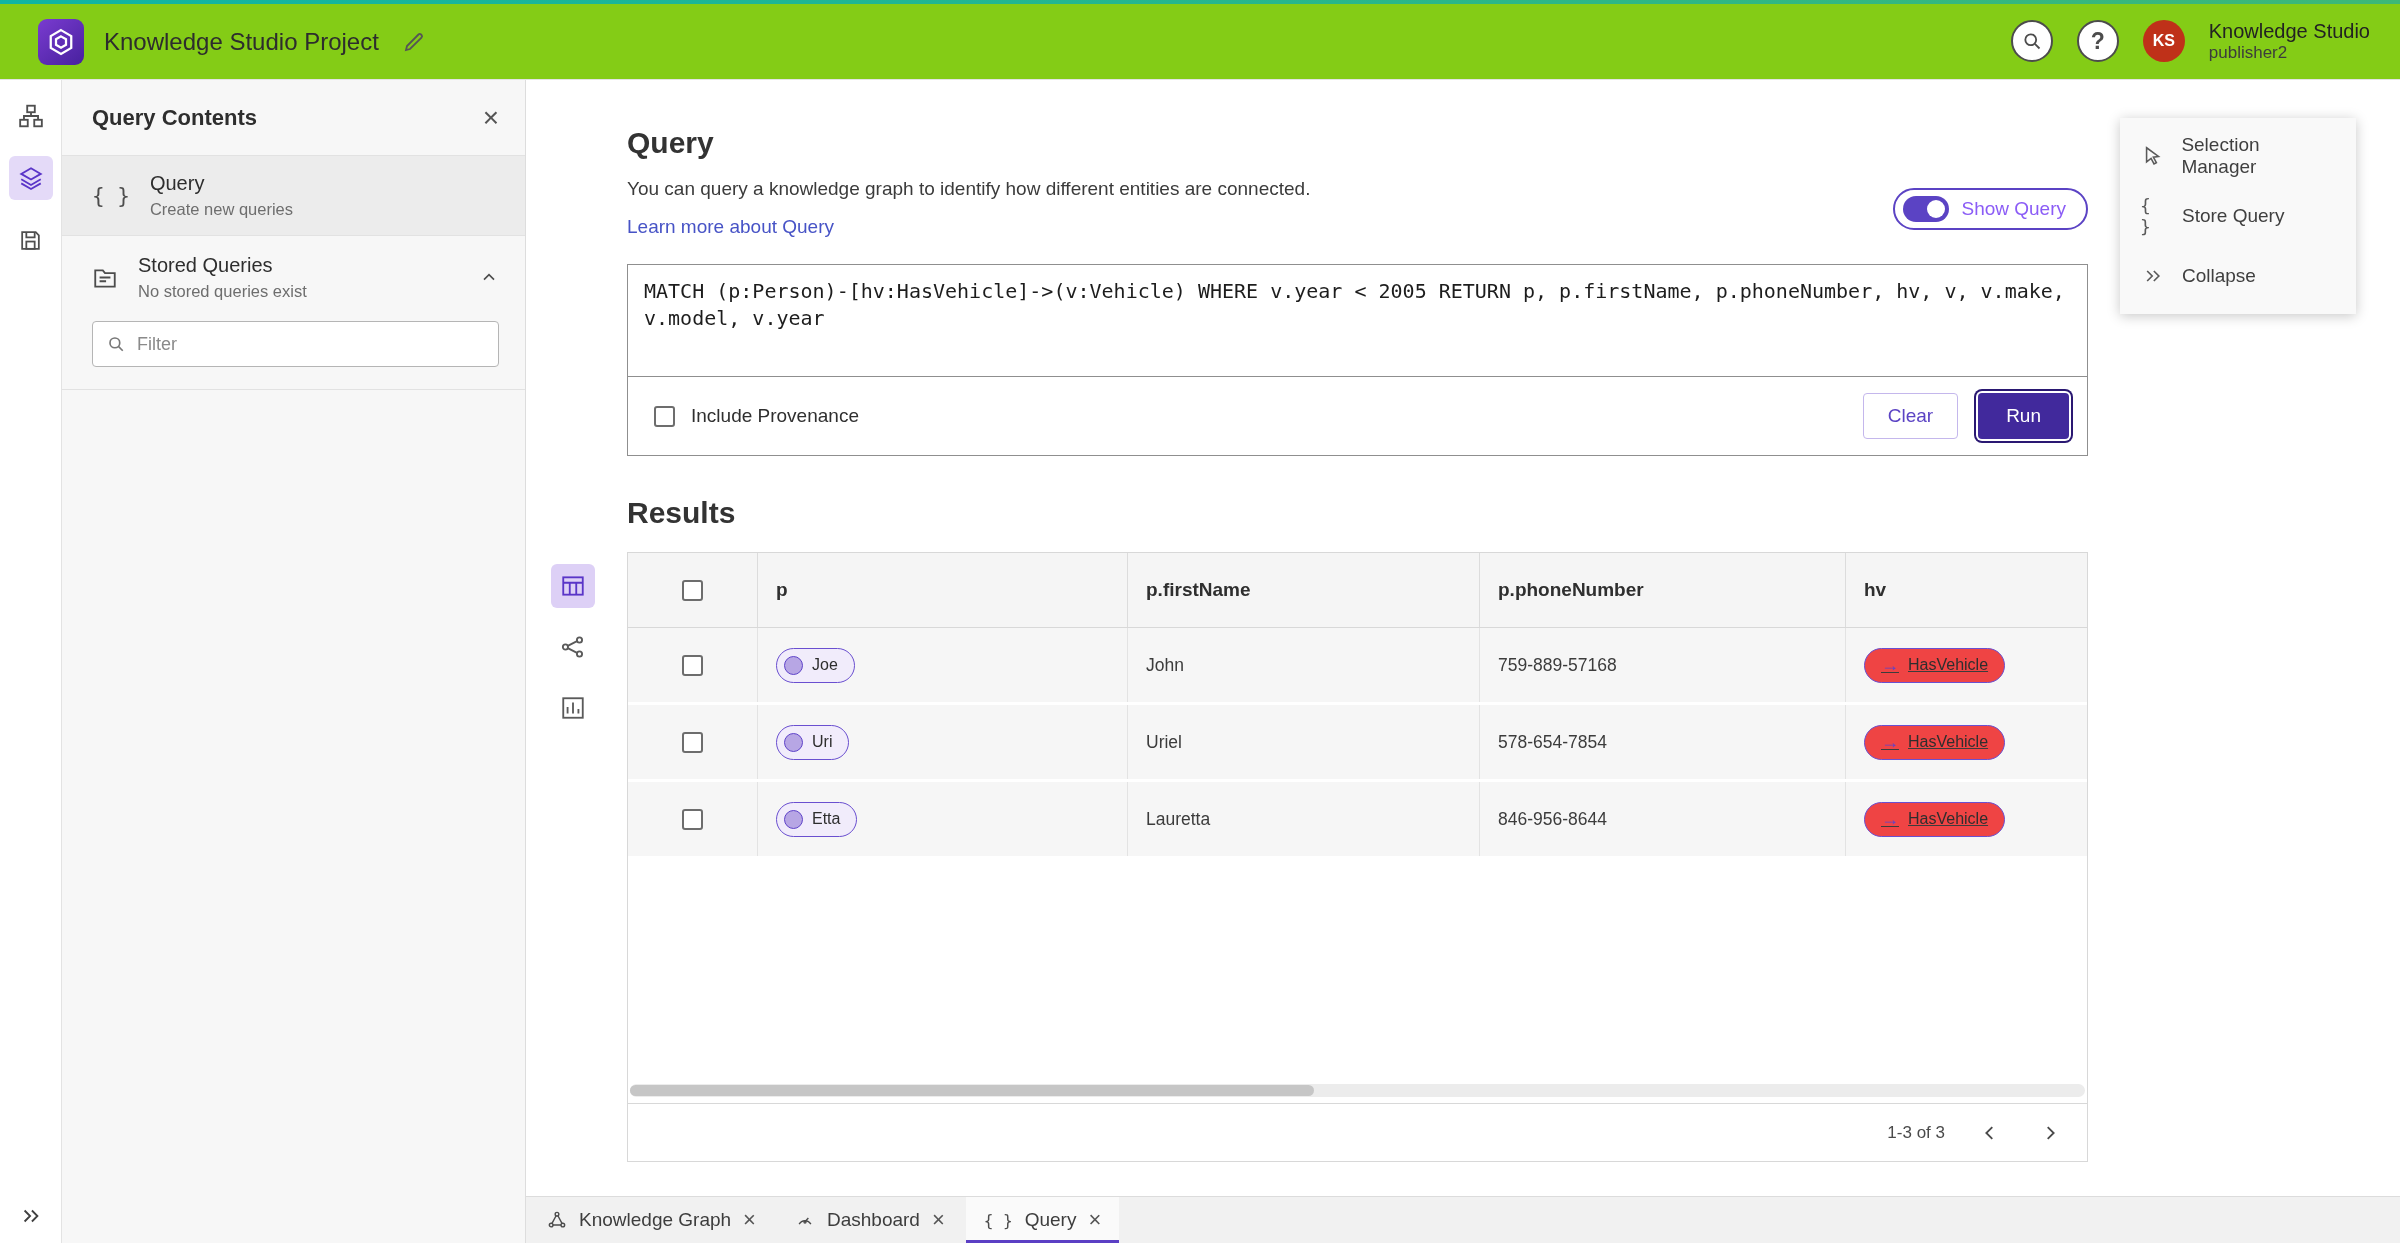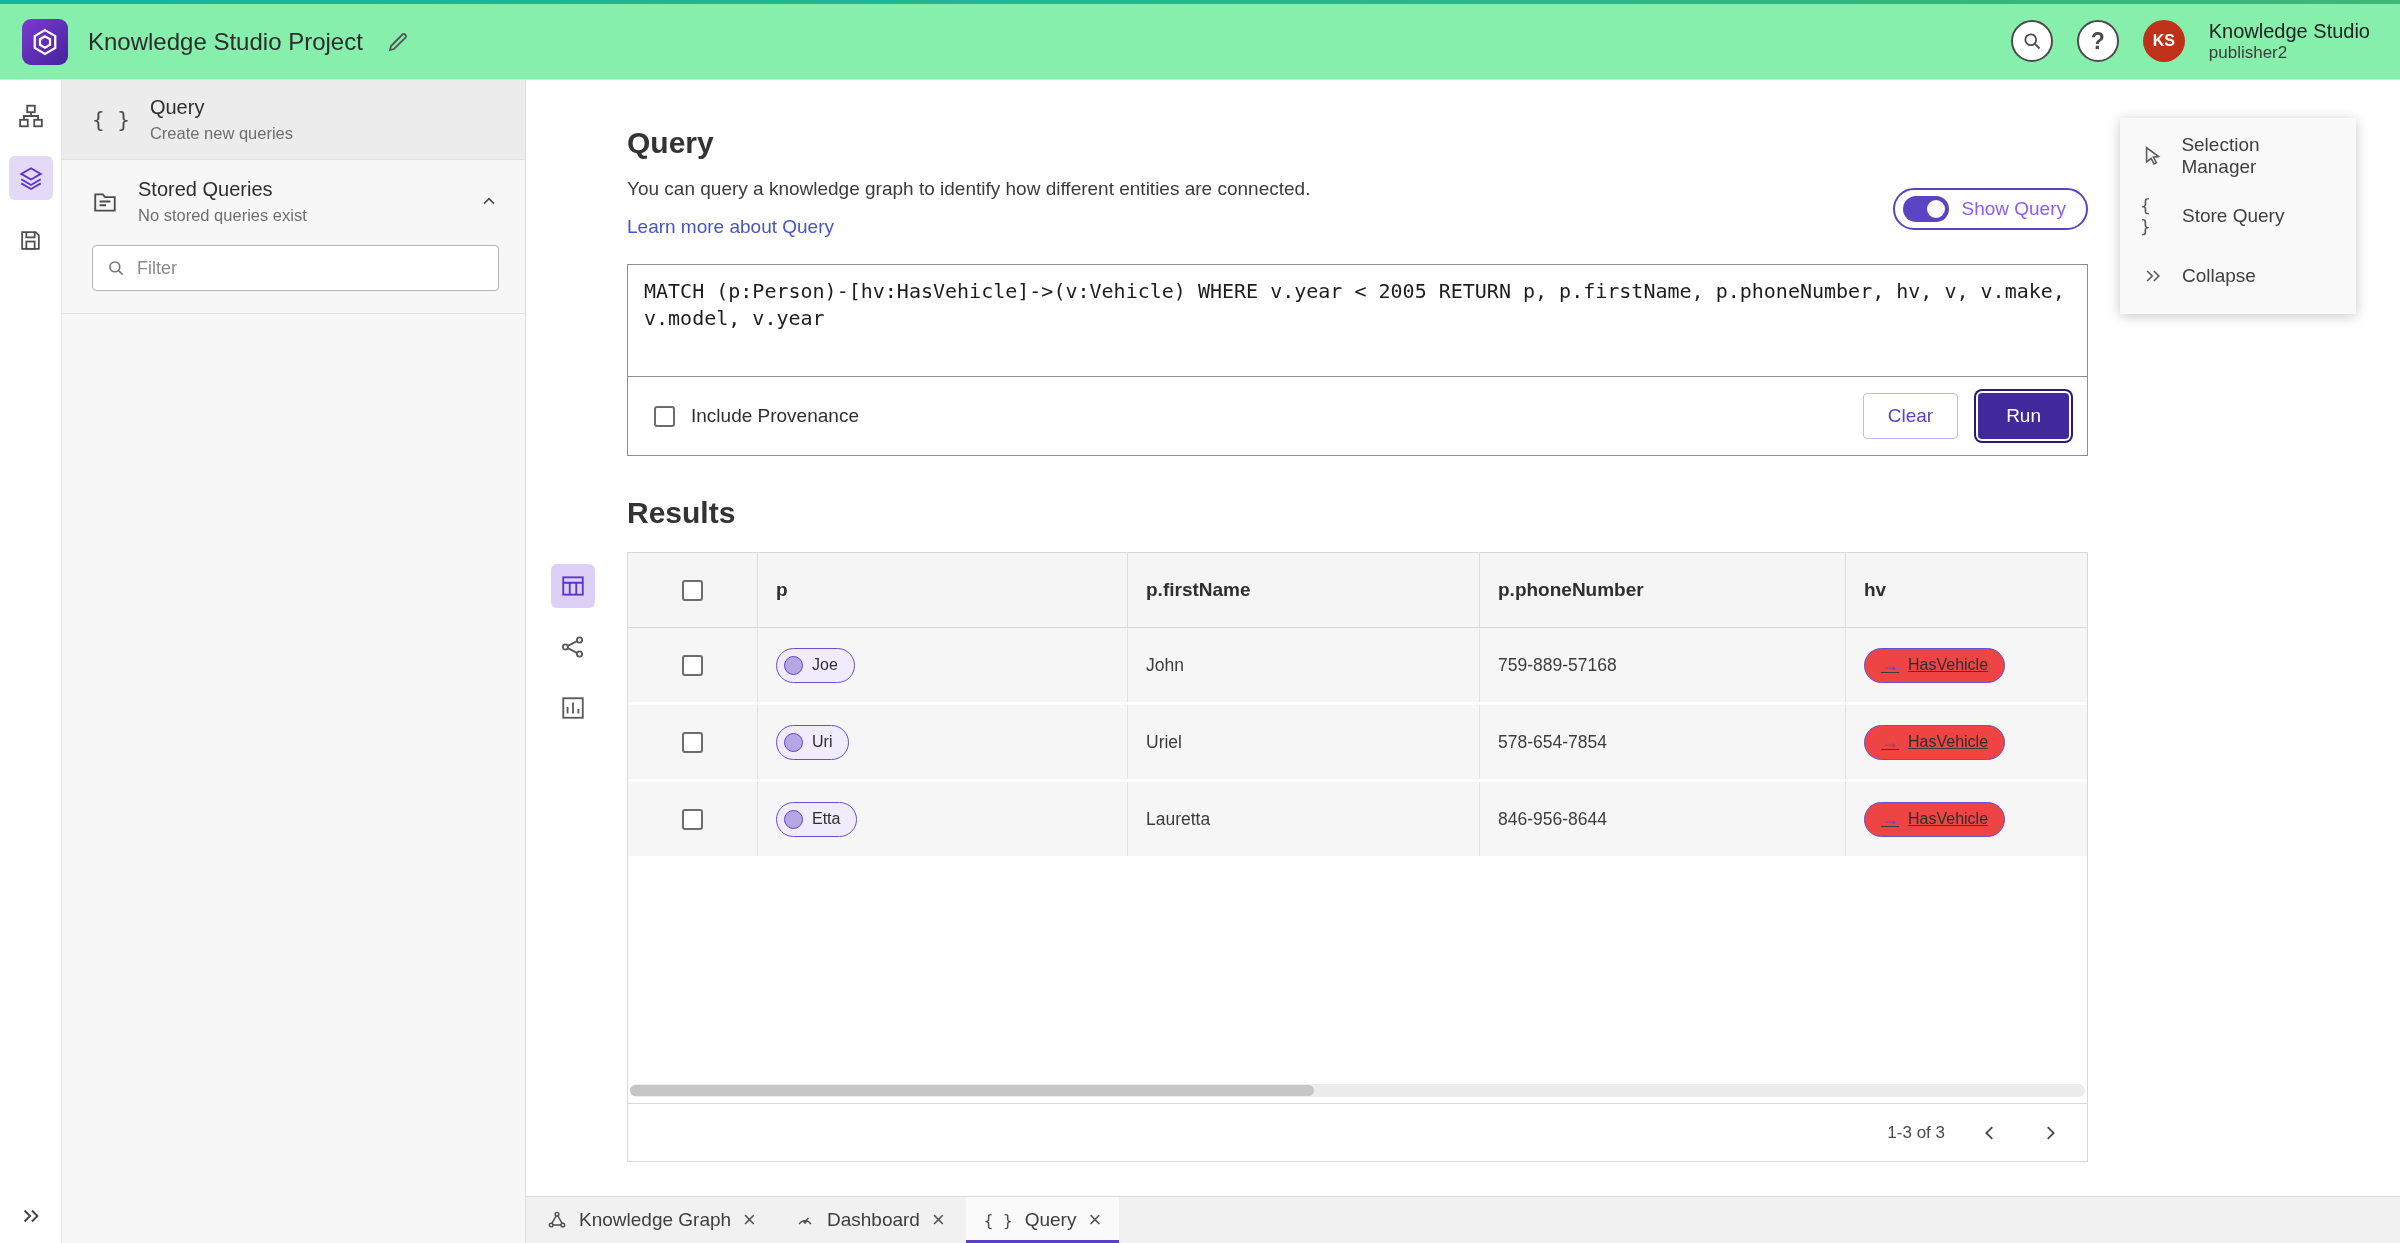--- a/index.html
+++ b/index.html
@@ -5,22 +5,22 @@
   * { box-sizing: border-box; margin: 0; padding: 0; }
   html,body { width:2400px; height:1243px; }
   body {
     font-family: "Liberation Sans", sans-serif;
     background:#fff; color:#333; overflow:hidden;
   }
   svg { display:block; }
 
   
   .topbar {
-    height:80px; background:#86efac; border-bottom:1px solid #e3e3e3;
-    display:flex; align-items:center; padding:4px 30px 0 22px; position:relative;
+    height:80px; background:#84cc16; border-bottom:1px solid #e3e3e3;
+    display:flex; align-items:center; padding:4px 30px 0 38px; position:relative;
   }
   .top-accent { position:absolute; top:0; left:0; right:0; height:4px;
     background:linear-gradient(90deg,#0fb5a3,#3cb878); }
   .logo {
     width:46px; height:46px; border-radius:9px; cursor:pointer;
     background:linear-gradient(140deg,#7a3bd0,#47219e);
     display:flex; align-items:center; justify-content:center;
   }
   .app-title { font-size:24px; font-weight:500; color:#2d2d2d; margin-left:20px; }
   .icon-btn { background:none; border:none; cursor:pointer; color:#555;
@@ -241,20 +241,24 @@
       </svg>
     </div>
     <div class="rail-bottom">
       <svg width="22" height="22" viewBox="0 0 24 24" fill="none" stroke="currentColor" stroke-width="2">
         <path d="M5 6l6 6-6 6M13 6l6 6-6 6"></path>
       </svg>
     </div>
   </nav>
 
   <aside class="panel">
+    <div class="panel-header">
+      <span class="panel-title">Query Contents</span>
+      <span class="panel-close icon-btn x-icon"></span>
+    </div>
     <div class="query-item">
       <span class="qi-braces braces-icon"></span>
       <div>
         <div class="item-title">Query</div>
         <div class="item-sub">Create new queries</div>
       </div>
     </div>
     <div class="stored-section">
       <div class="stored-row">
         <svg width="26" height="26" viewBox="0 0 24 24" fill="none" stroke="#4c4c4c" stroke-width="1.7">

